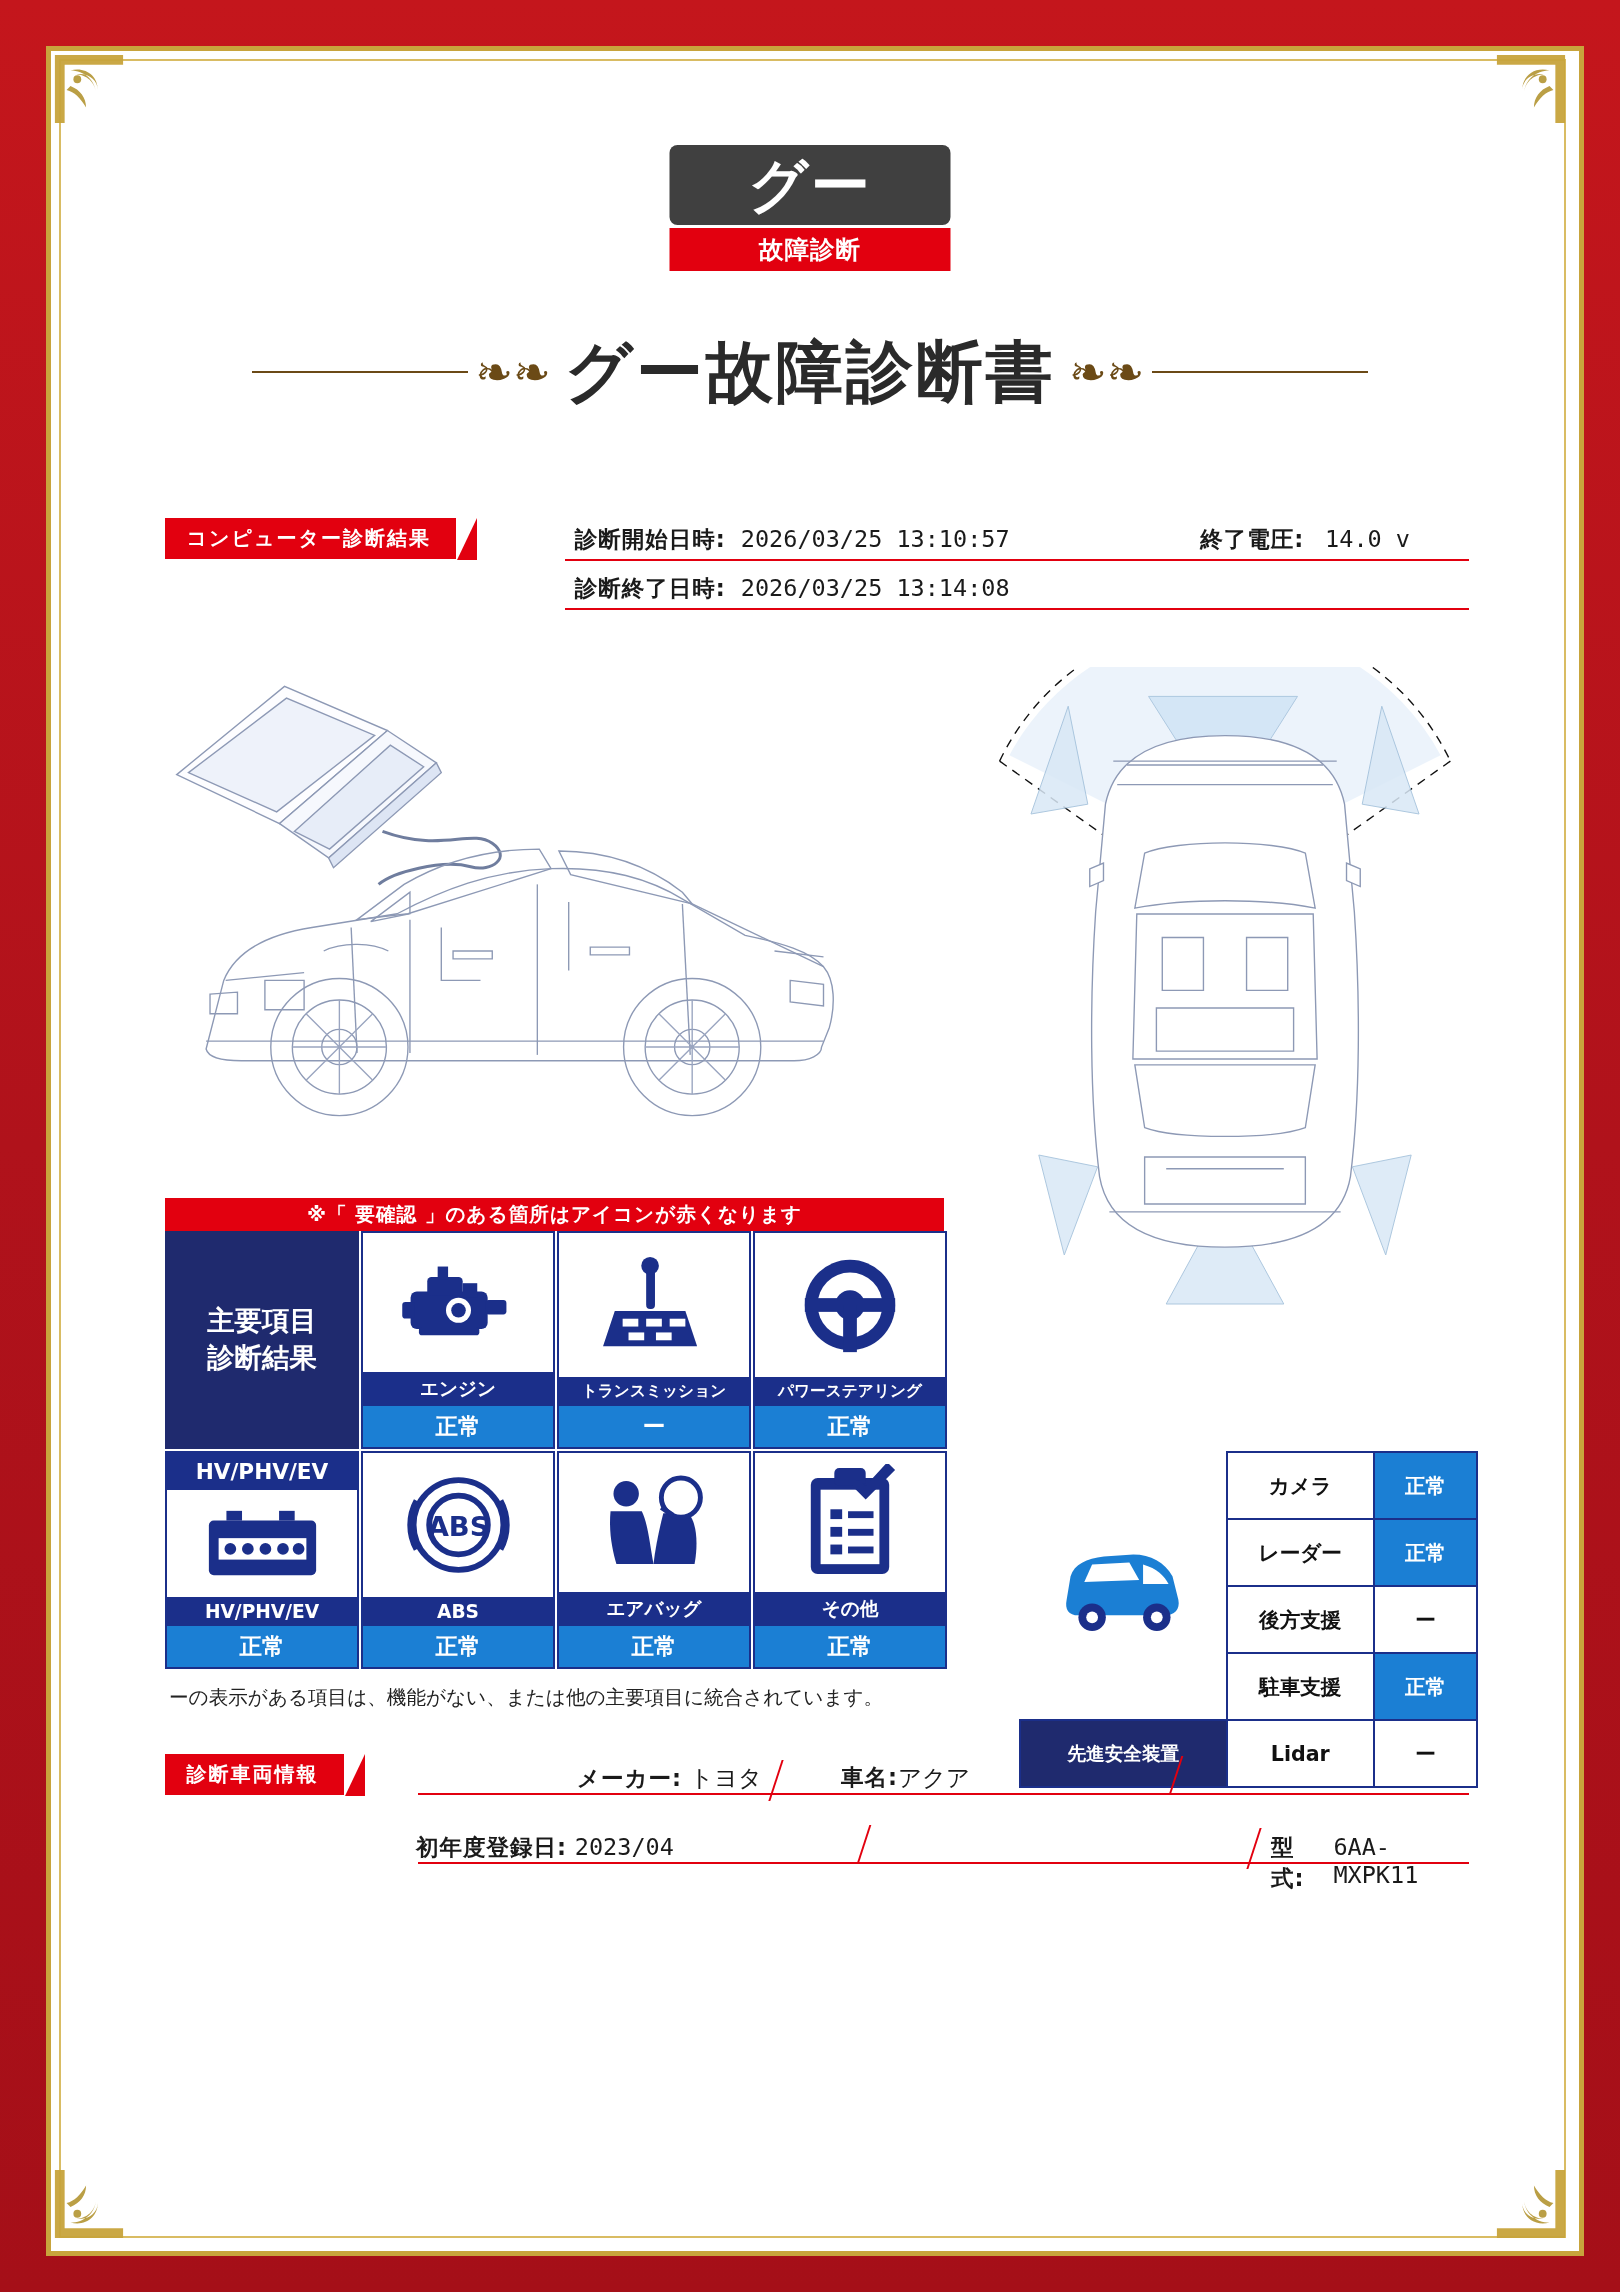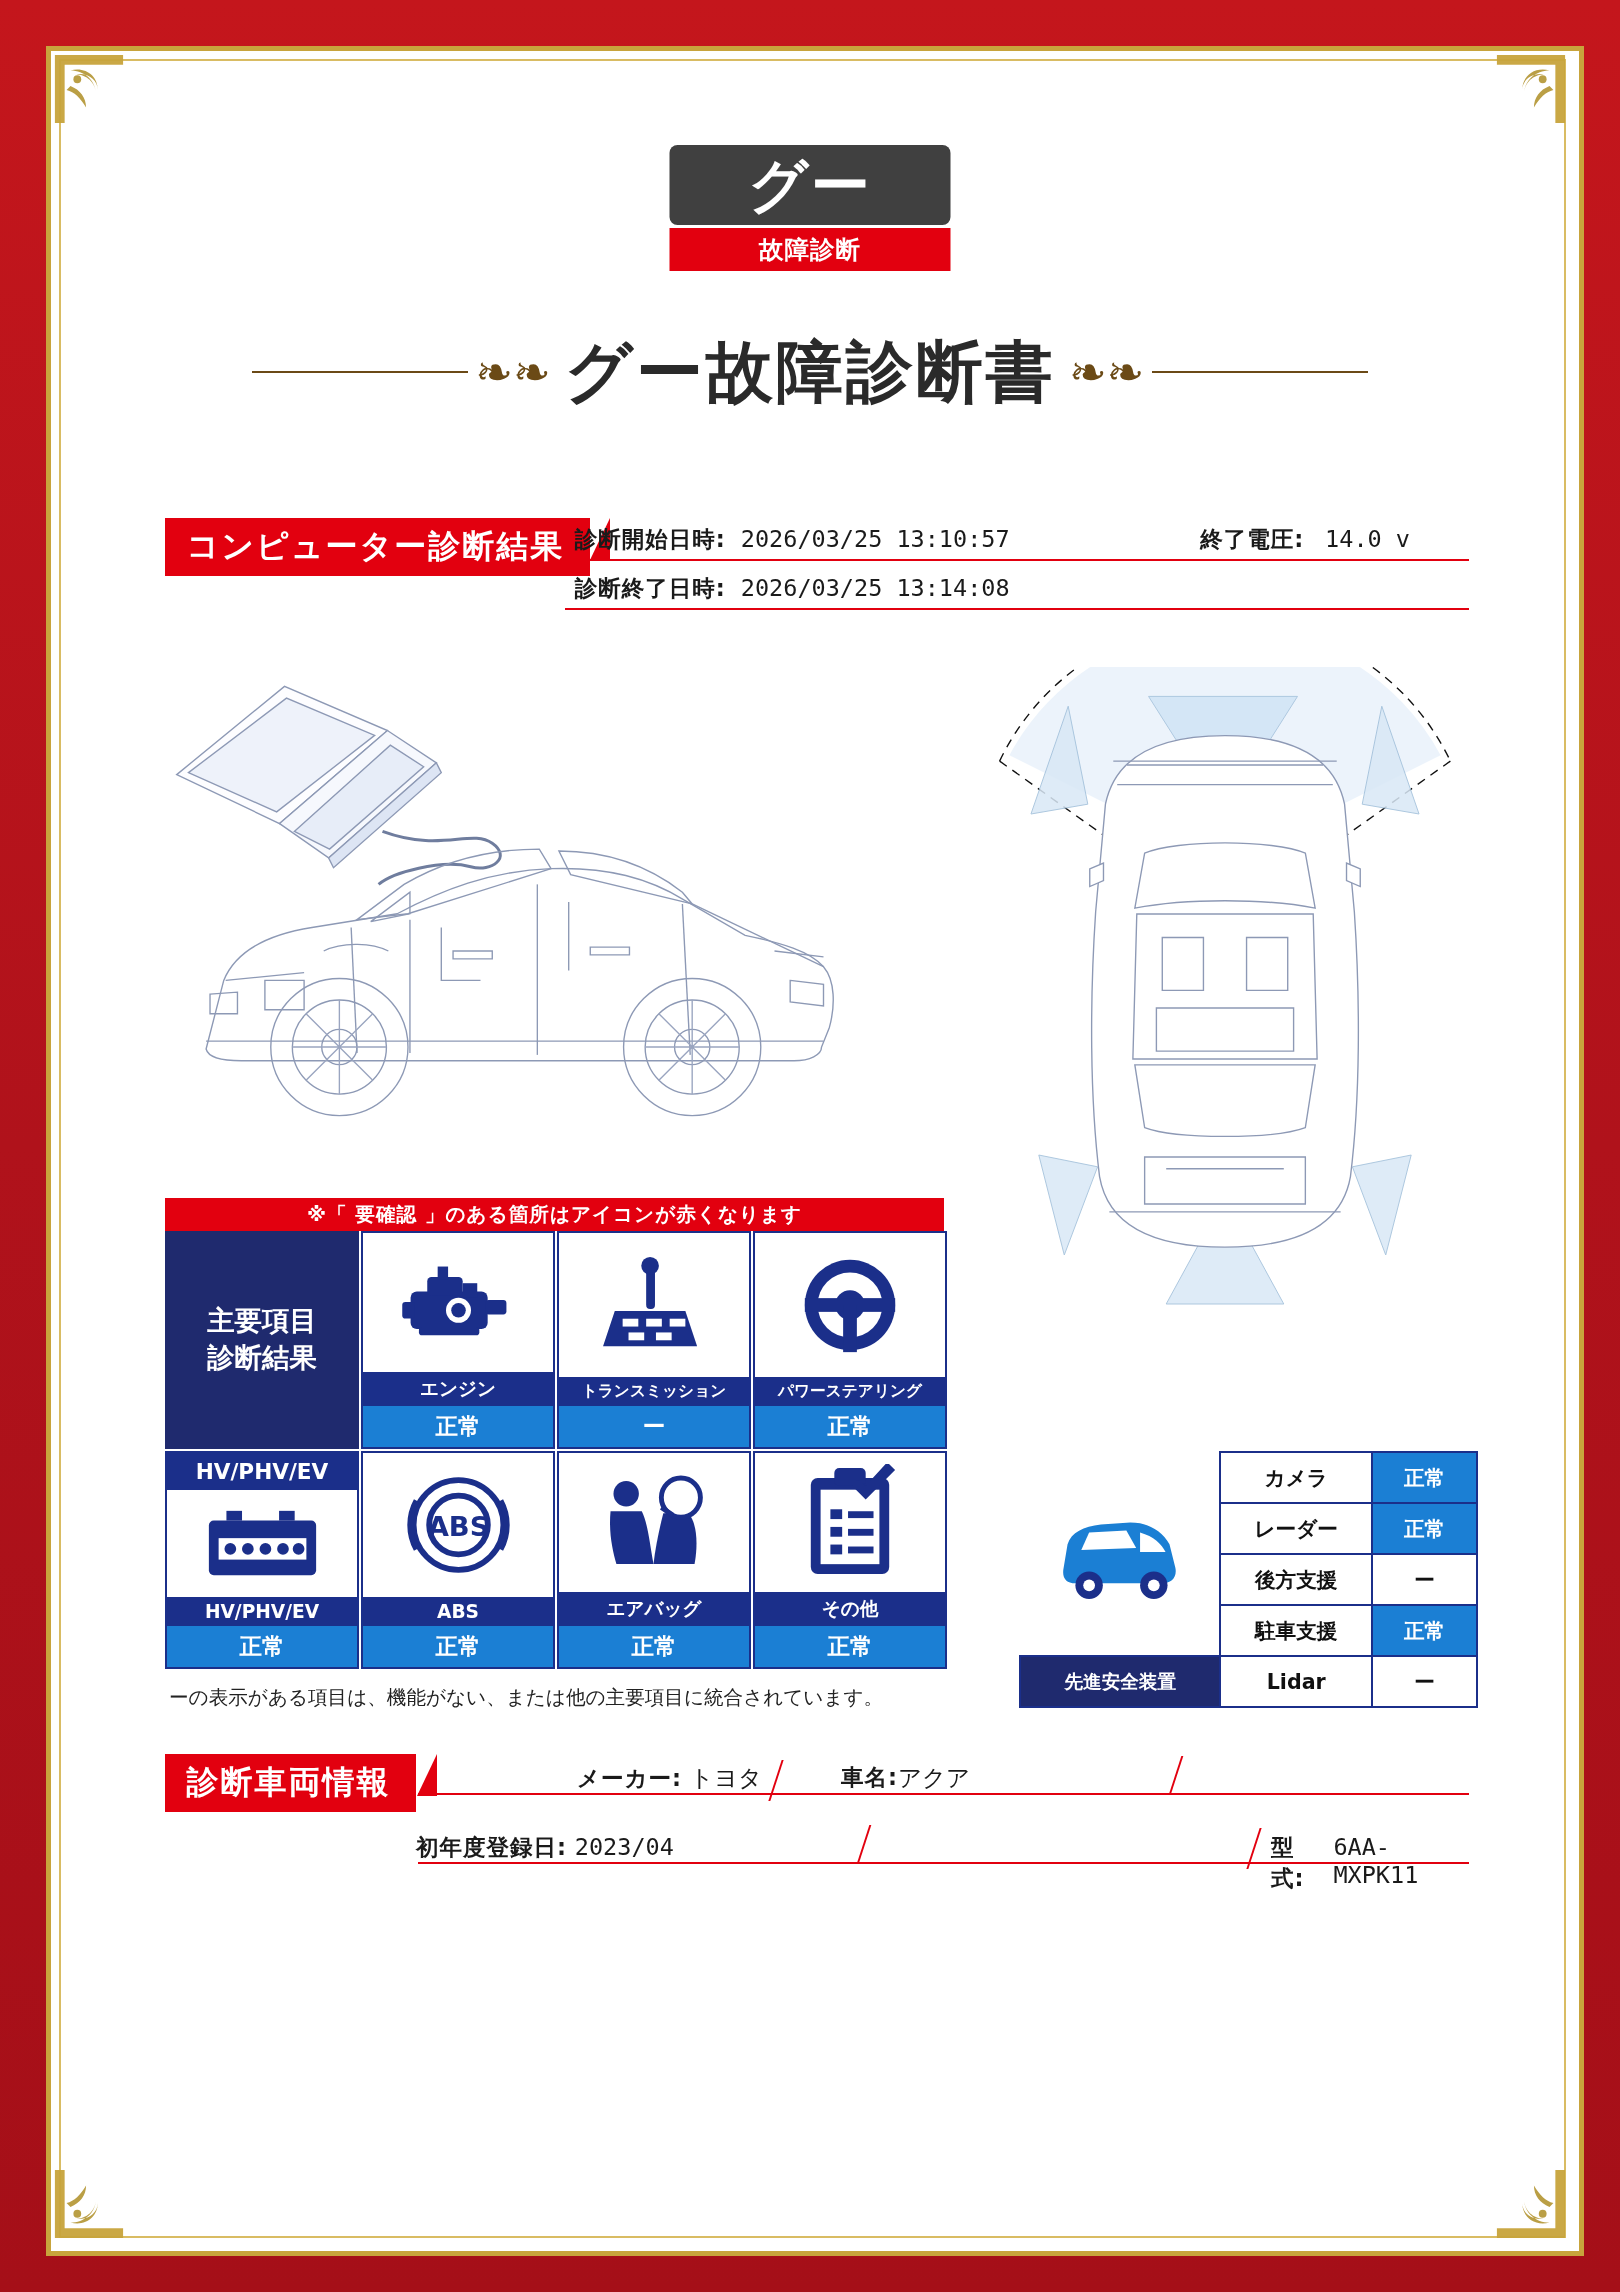--- a/index.html
+++ b/index.html
@@ -69,21 +69,21 @@
   .title-flourish{color:#6b4a16;font-size:45px;line-height:1;margin:0 7.8px;}
   .doc-title{
     font-size:67px;font-weight:bold;color:#2a2a2a;letter-spacing:2.9px;
     font-family:"DejaVu Sans","Liberation Sans",sans-serif;
     white-space:nowrap;padding:0 5.9px;
   }
 
   
   .ribbon{
     position:relative;display:inline-block;background:#e2000f;color:#fff;
-    font-size:32px;font-weight:bold;letter-spacing:2px;
+    font-size:20px;font-weight:bold;letter-spacing:2px;
     padding:6.9px 25.5px 6.9px 21.6px;
   }
   .ribbon:after{
     content:"";position:absolute;right:-20.6px;top:0;border-style:solid;
     border-width:0 0 42px 20.6px;border-color:transparent transparent #e2000f transparent;
   }
 
   
   .sec1{position:absolute;left:165px;top:518px;width:1304px;}
   .sec1 .rib{position:absolute;left:0;top:0;}
@@ -141,21 +141,21 @@
     font-size:19.6px;color:#222;letter-spacing:0px;
   }
 
   
   .adas{
     position:absolute;left:1019px;top:1451px;width:459px;
   }
   .adas table{border-collapse:collapse;width:459px;}
   .adas td{
     border:2px solid #1b2f8a;height:33px;font-size:20.6px;font-weight:bold;
-    text-align:center;color:#111;padding:8px;
+    text-align:center;color:#111;padding:16px;
   }
   .adas td.lbl{background:#ffffff;width:157px;}
   .adas td.val{background:#1b7fd4;color:#fff;width:108px;}
   .adas td.val.dash{background:#ffffff;color:#111;}
   .adas td.car{border:none;background:transparent;}
   .adas td.side{
     background:#1f2a6e;color:#fff;font-size:18.6px;width:194px;
   }
 
   

